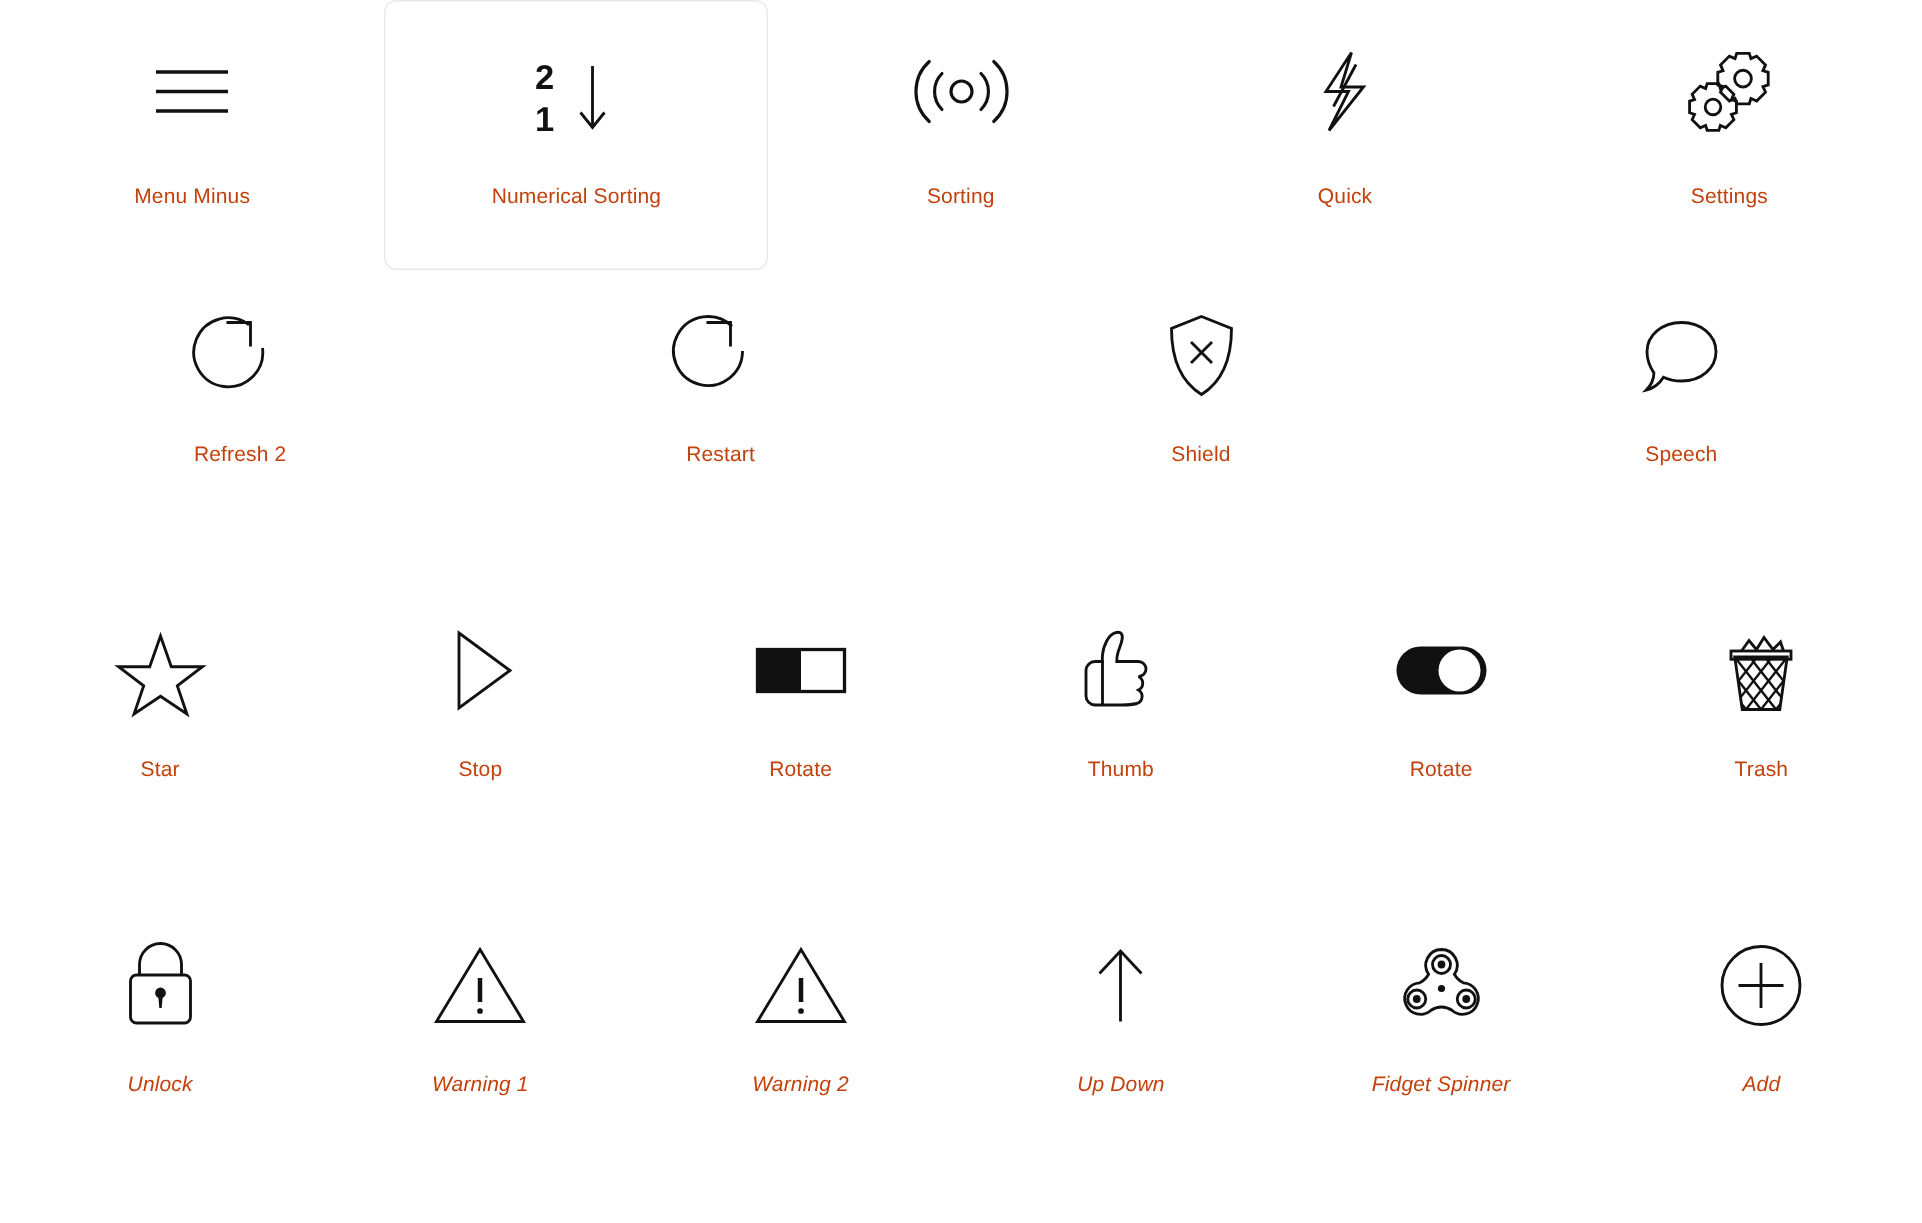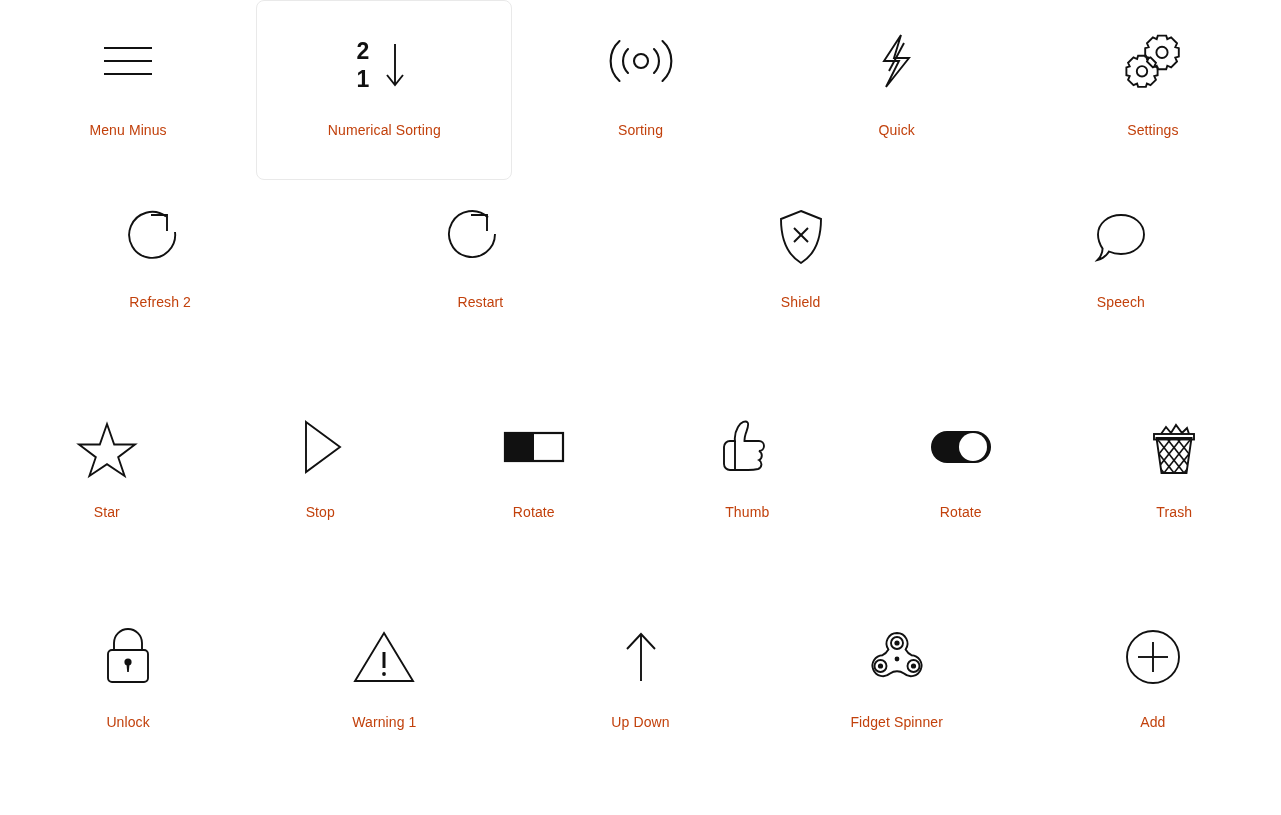--- a/index.html
+++ b/index.html
@@ -30,21 +30,21 @@
   .grid-row {
     display: flex;
     flex-direction: row;
     height: 210px;
   }
 
   
   .grid-row.r0 { height: 180px; }
   .grid-row.r1 { height: 210px; }
   .grid-row.r2 { height: 210px; justify-content: center; }
-  .grid-row.r3 { height: 210px; }
+  .grid-row.r3 { height: 210px; font-style: italic; }
 
   .cell {
     flex: 1 1 0;
     position: relative;
     display: flex;
     flex-direction: column;
     align-items: center;
     box-sizing: border-box;
     border: 1px solid transparent;
     border-radius: 8px;
@@ -346,20 +346,30 @@
         <div class="icon-wrap">
           <svg width="64" height="56" viewBox="0 0 64 56">
             <polygon class="ln-thin" stroke-linejoin="miter" points="32,4 61,52 3,52"></polygon>
             <line stroke="#111111" stroke-width="3" stroke-linecap="butt" x1="32" y1="23" x2="32" y2="39"></line>
             <circle class="fl" cx="32" cy="45" r="1.9"></circle>
           </svg>
         </div>
         <div class="cell-label">Warning 1</div>
       </div>
 
+      <div class="cell">
+        <div class="icon-wrap">
+          <svg width="64" height="56" viewBox="0 0 64 56">
+            <polygon class="ln-thin" stroke-linejoin="miter" points="32,4 61,52 3,52"></polygon>
+            <line stroke="#111111" stroke-width="3" stroke-linecap="butt" x1="32" y1="23" x2="32" y2="39"></line>
+            <circle class="fl" cx="32" cy="45" r="1.9"></circle>
+          </svg>
+        </div>
+        <div class="cell-label">Warning 2</div>
+      </div>
 
       <div class="cell">
         <div class="icon-wrap">
           <svg width="48" height="56" viewBox="0 0 48 56">
             <line class="ln-thin" stroke-linecap="butt" x1="24" y1="6" x2="24" y2="52"></line>
             <polyline class="ln-thin" stroke-linecap="butt" stroke-linejoin="miter" points="10,20 24,5 38,20"></polyline>
           </svg>
         </div>
         <div class="cell-label">Up Down</div>
       </div>

